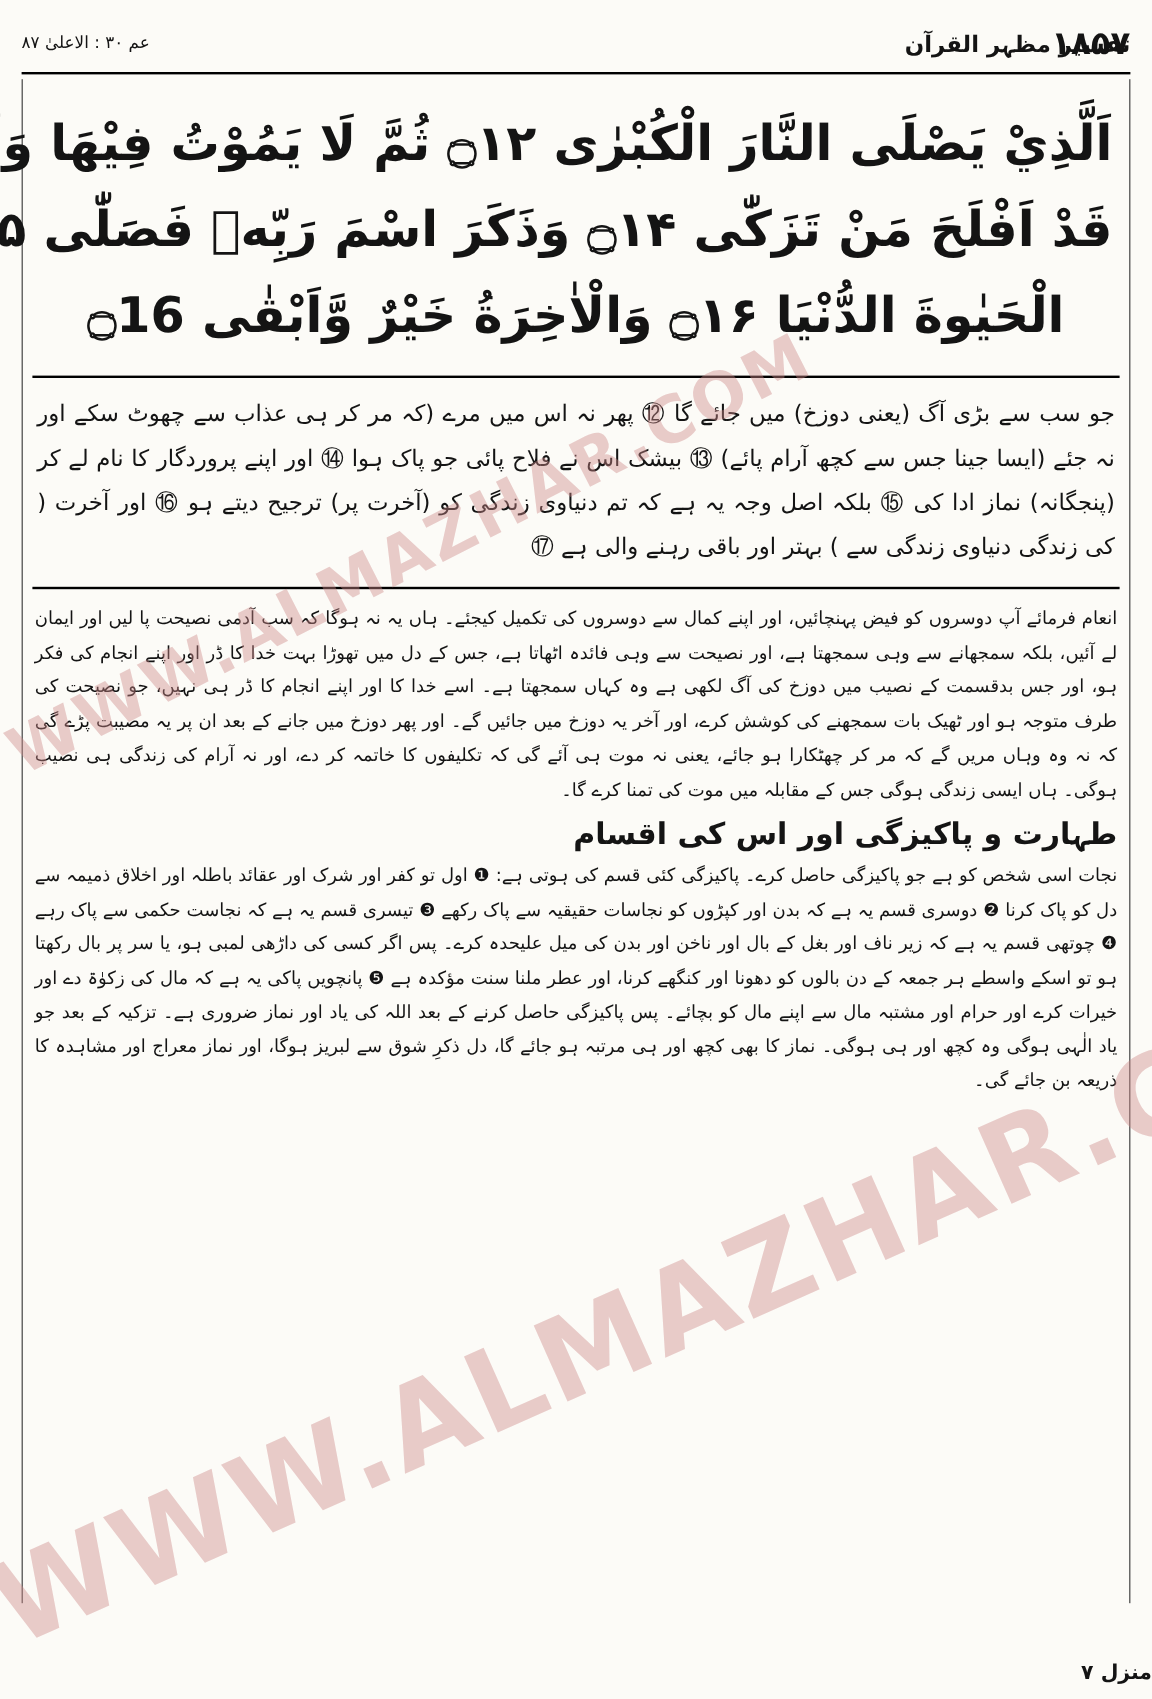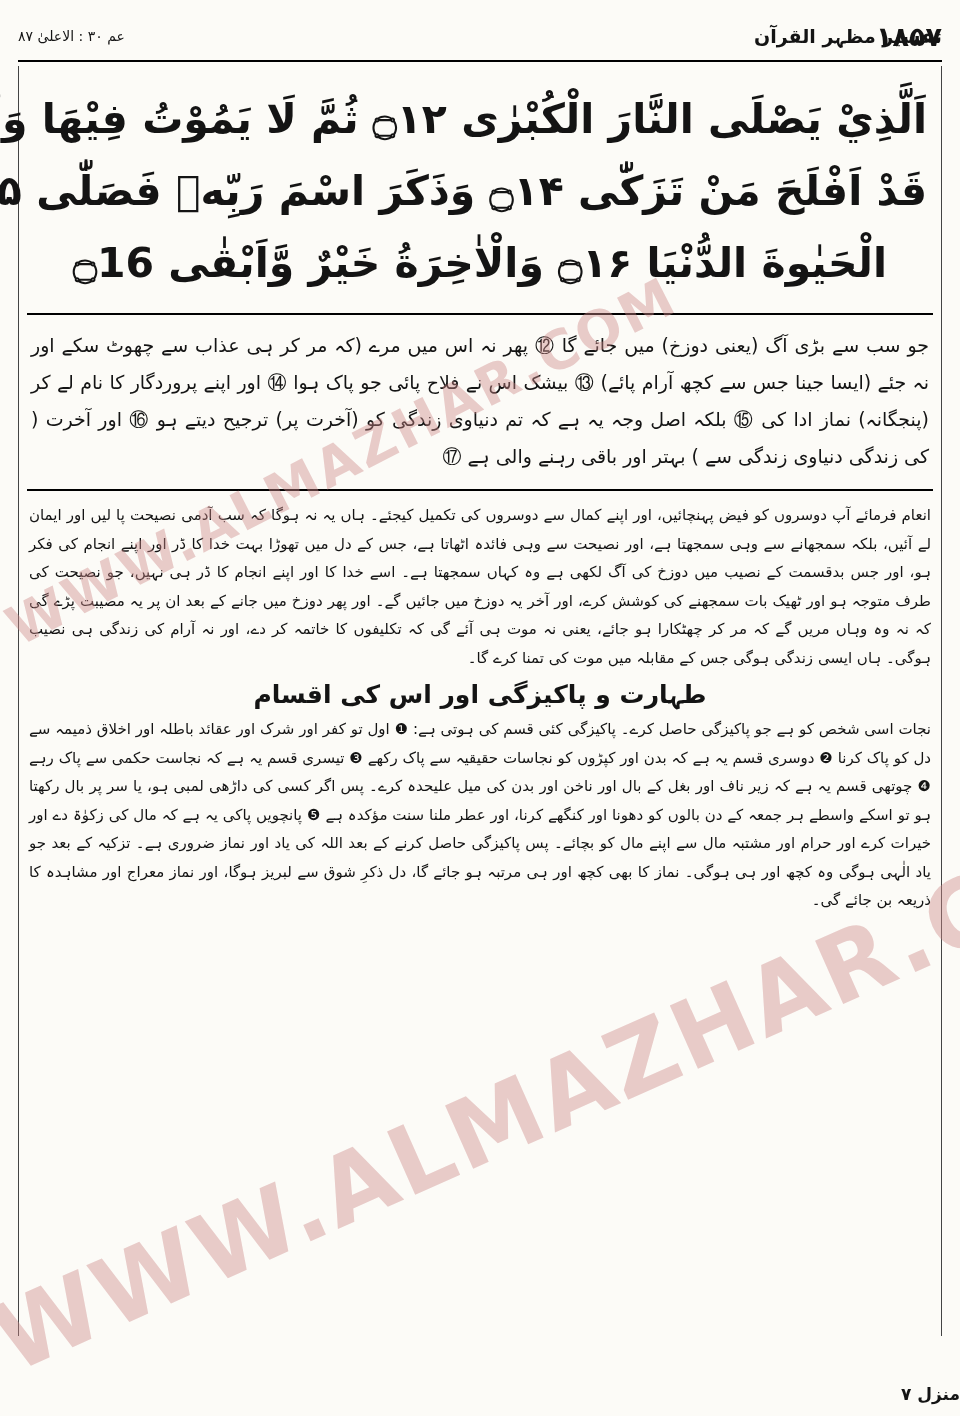--- a/index.html
+++ b/index.html
@@ -57,21 +57,20 @@
   }
   
   .commentary { padding:6px 2px 0 2px; }
   .commentary p {
     font-size:15px;
     line-height:1.9;
     text-align:justify;
     margin-bottom:2px;
   }
   .section-heading {
-    text-align:center;
     font-size:25px;
     font-weight:bold;
     margin:8px 0 6px 0;
   }
   
   .footer {
     position:absolute;
     left:0; right:0; bottom:12px;
     text-align:right;
     font-size:17px;

